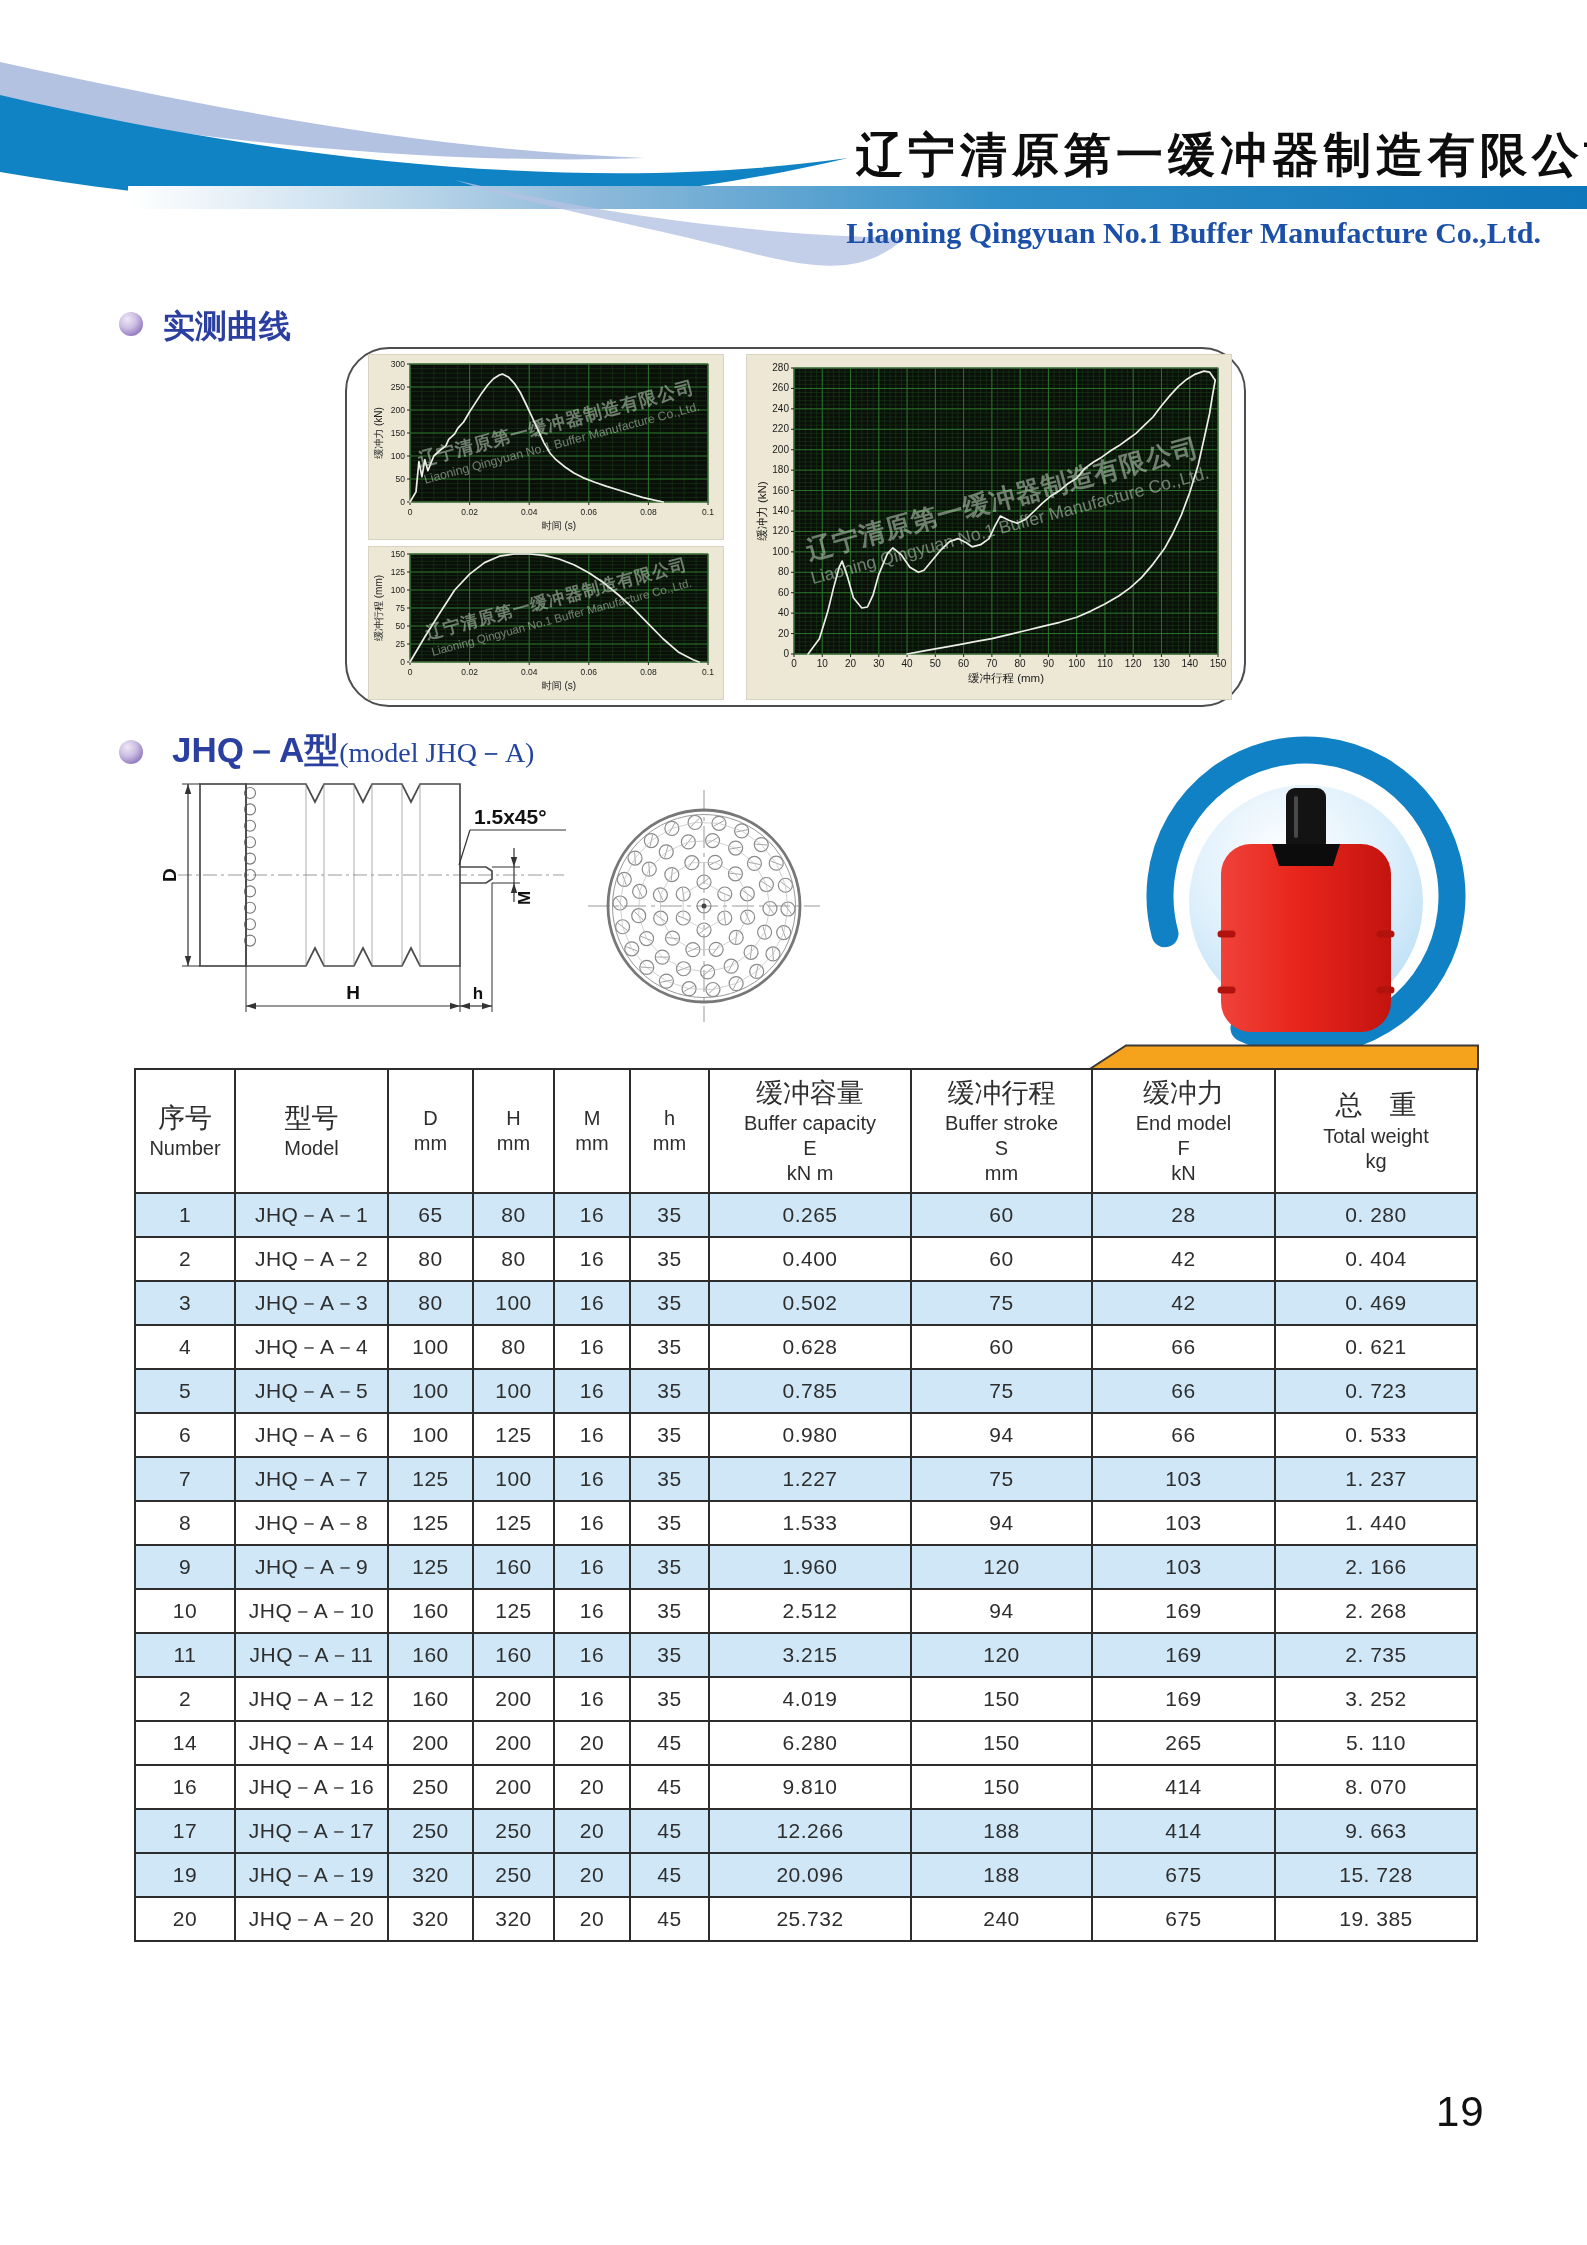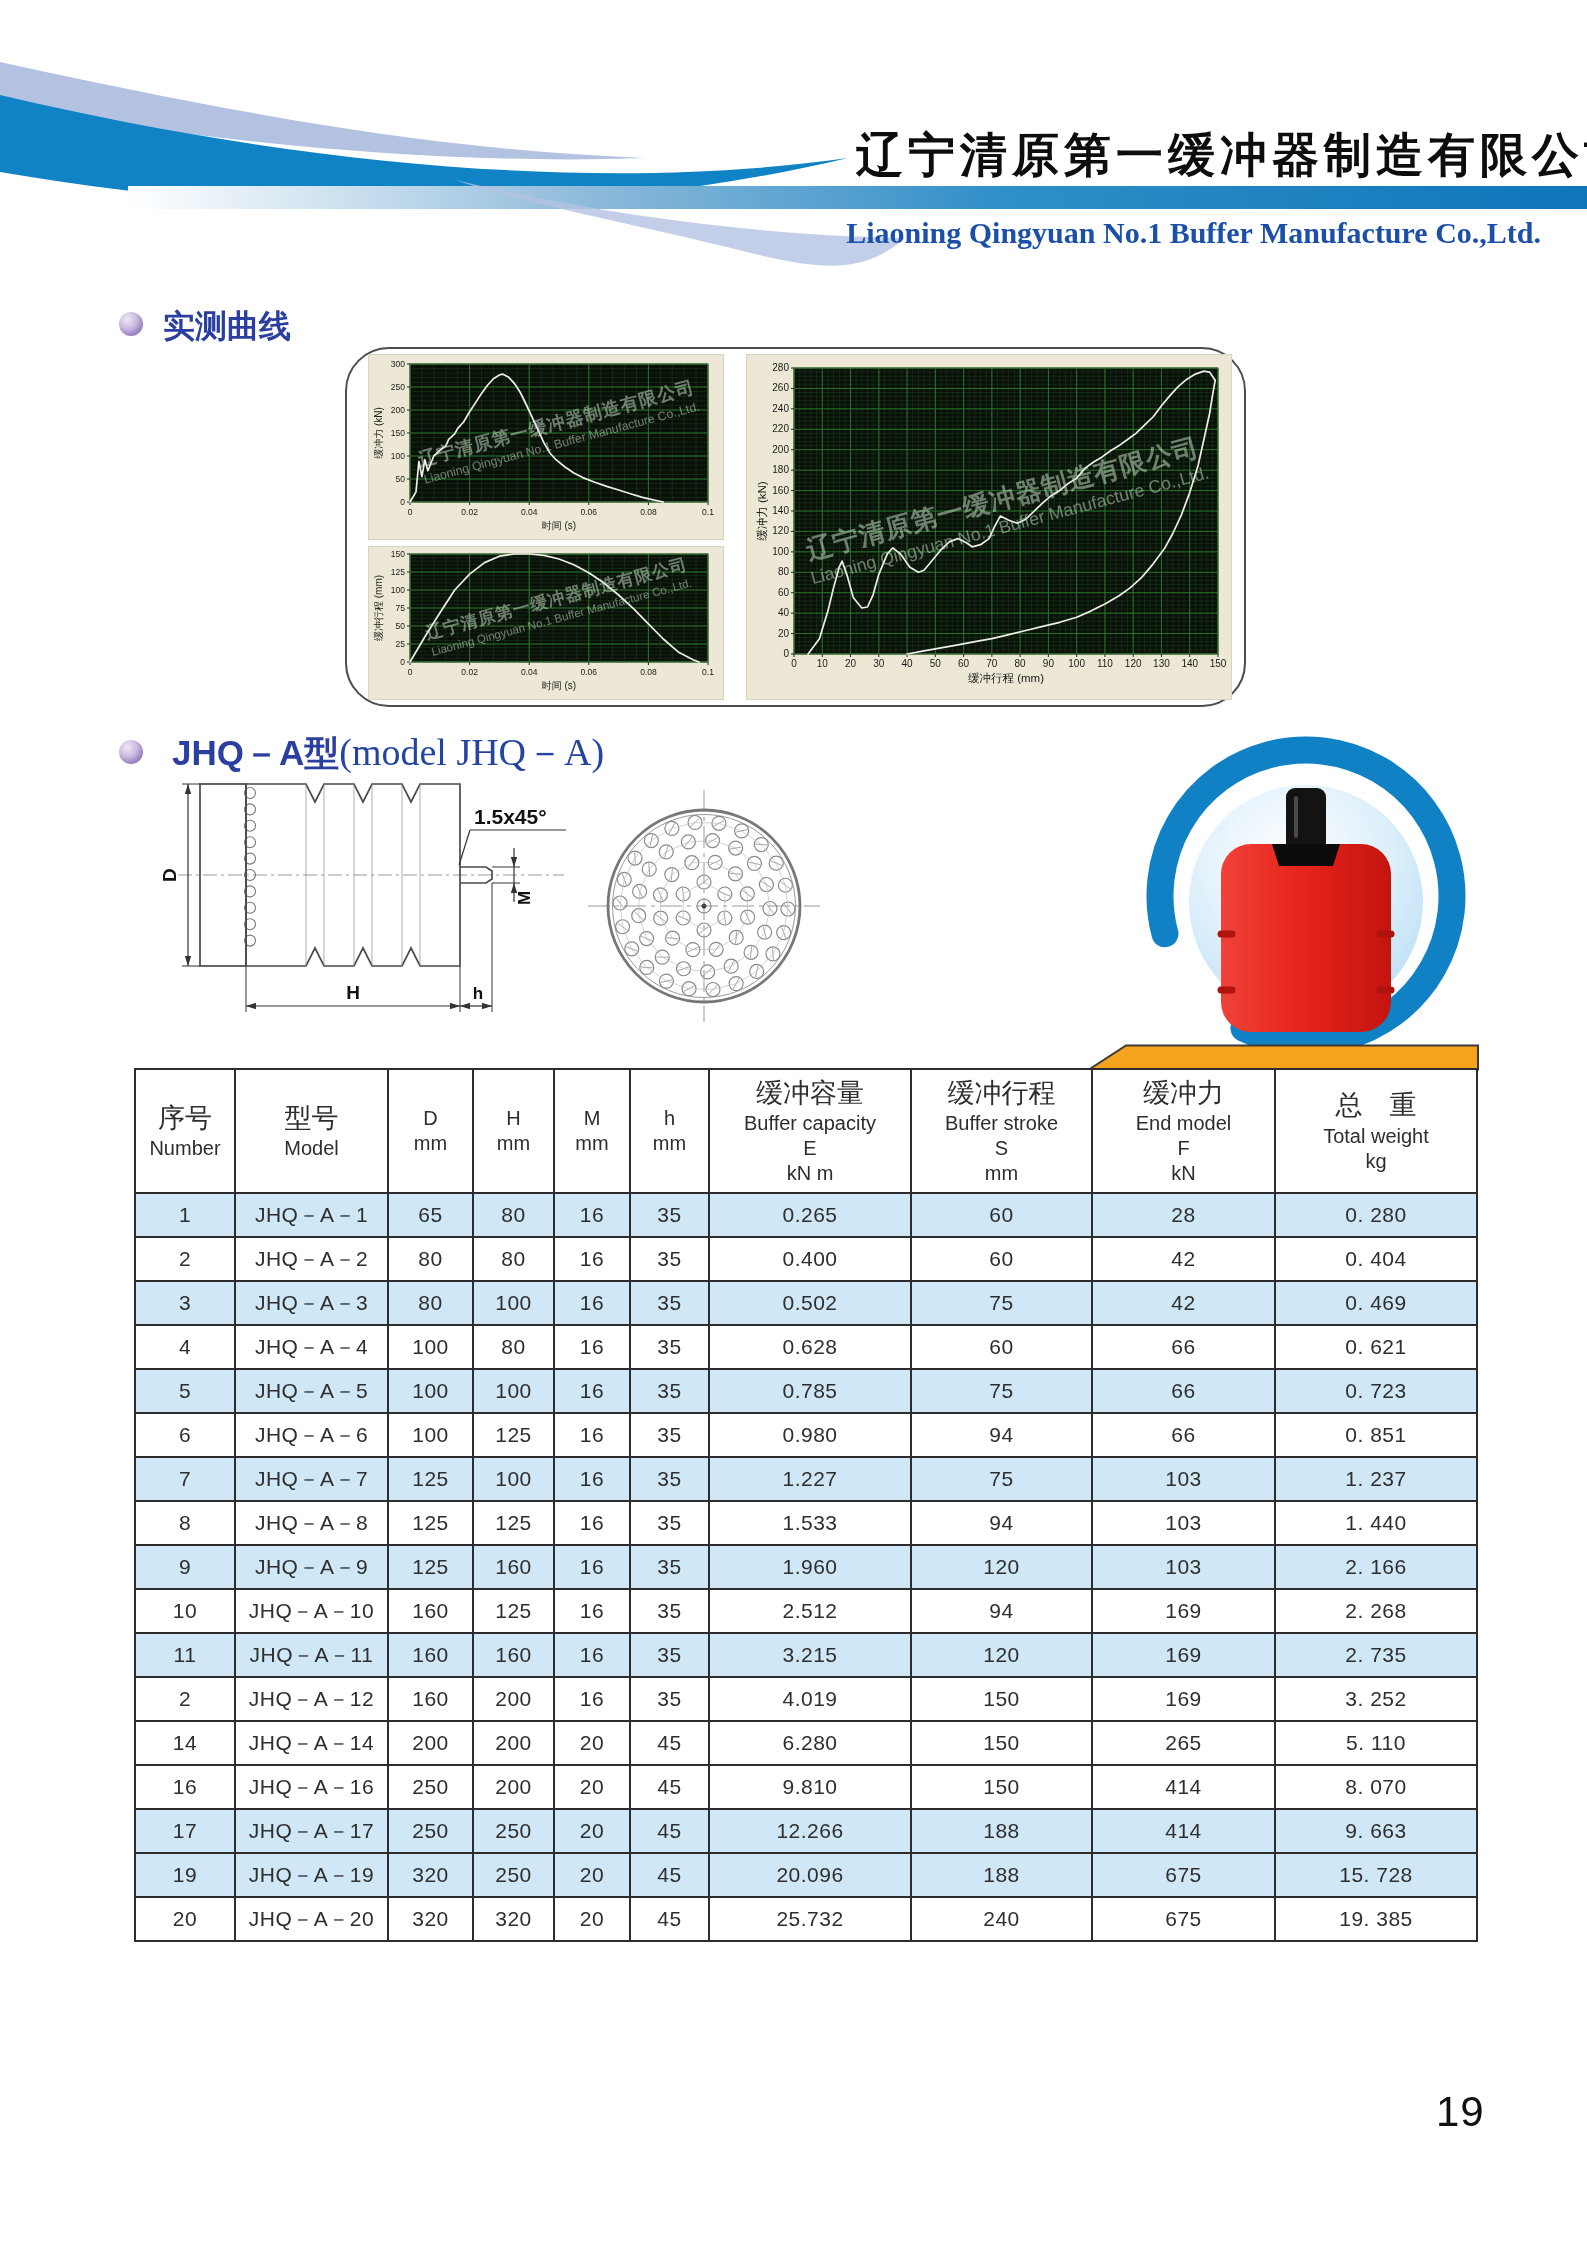--- a/index.html
+++ b/index.html
@@ -13,21 +13,21 @@
     color:#0d0d0d;letter-spacing:5px;white-space:nowrap;font-family:"Liberation Sans",sans-serif;}
   .company-en{position:absolute;right:46px;top:216px;font-size:30px;font-weight:bold;
     color:#1c50a8;font-family:"Liberation Serif","DejaVu Serif",serif;white-space:nowrap;}
   
   .bullet{position:absolute;width:24px;height:24px;border-radius:50%;
     background:radial-gradient(circle at 35% 30%,#efe8f6 0%,#cbbde2 40%,#9a82c2 72%,#7660a5 100%);}
   .sec-title{position:absolute;font-weight:bold;color:#2a3f9f;white-space:nowrap;}
   #curves-title{left:163px;top:305px;font-size:32px;}
   #model-title{left:172px;top:727px;font-size:35px;}
   #model-title .sub{font-weight:normal;font-family:"Liberation Serif","DejaVu Serif",serif;
-    font-size:38px;color:#23459f;margin-top:32px;}
+    font-size:28px;color:#23459f;margin-top:32px;}
   
   .panel{position:absolute;left:345px;top:347px;width:897px;height:356px;background:#fff;
     border:2px solid #4d4d4d;border-radius:44px;}
   .chartcard{position:absolute;background:#ece8d5;box-shadow:0 0 0 1px #d8d4c0 inset;}
   
   table.spec{position:absolute;left:134px;top:1068px;width:1342px;border-collapse:collapse;
     table-layout:fixed;}
   table.spec th,table.spec td{border:2.5px solid #2d2d2d;text-align:center;vertical-align:middle;
     padding:0;color:#2e2e2e;background:#fff;}
   table.spec thead tr{height:124px;}
@@ -865,21 +865,21 @@
           <tr>
             <td>6</td>
             <td>JHQ－A－6</td>
             <td>100</td>
             <td>125</td>
             <td>16</td>
             <td>35</td>
             <td>0.980</td>
             <td>94</td>
             <td>66</td>
-            <td>0. 851</td>
+            <td>0. 533</td>
           </tr>
           <tr class="alt">
             <td>7</td>
             <td>JHQ－A－7</td>
             <td>125</td>
             <td>100</td>
             <td>16</td>
             <td>35</td>
             <td>1.227</td>
             <td>75</td>

